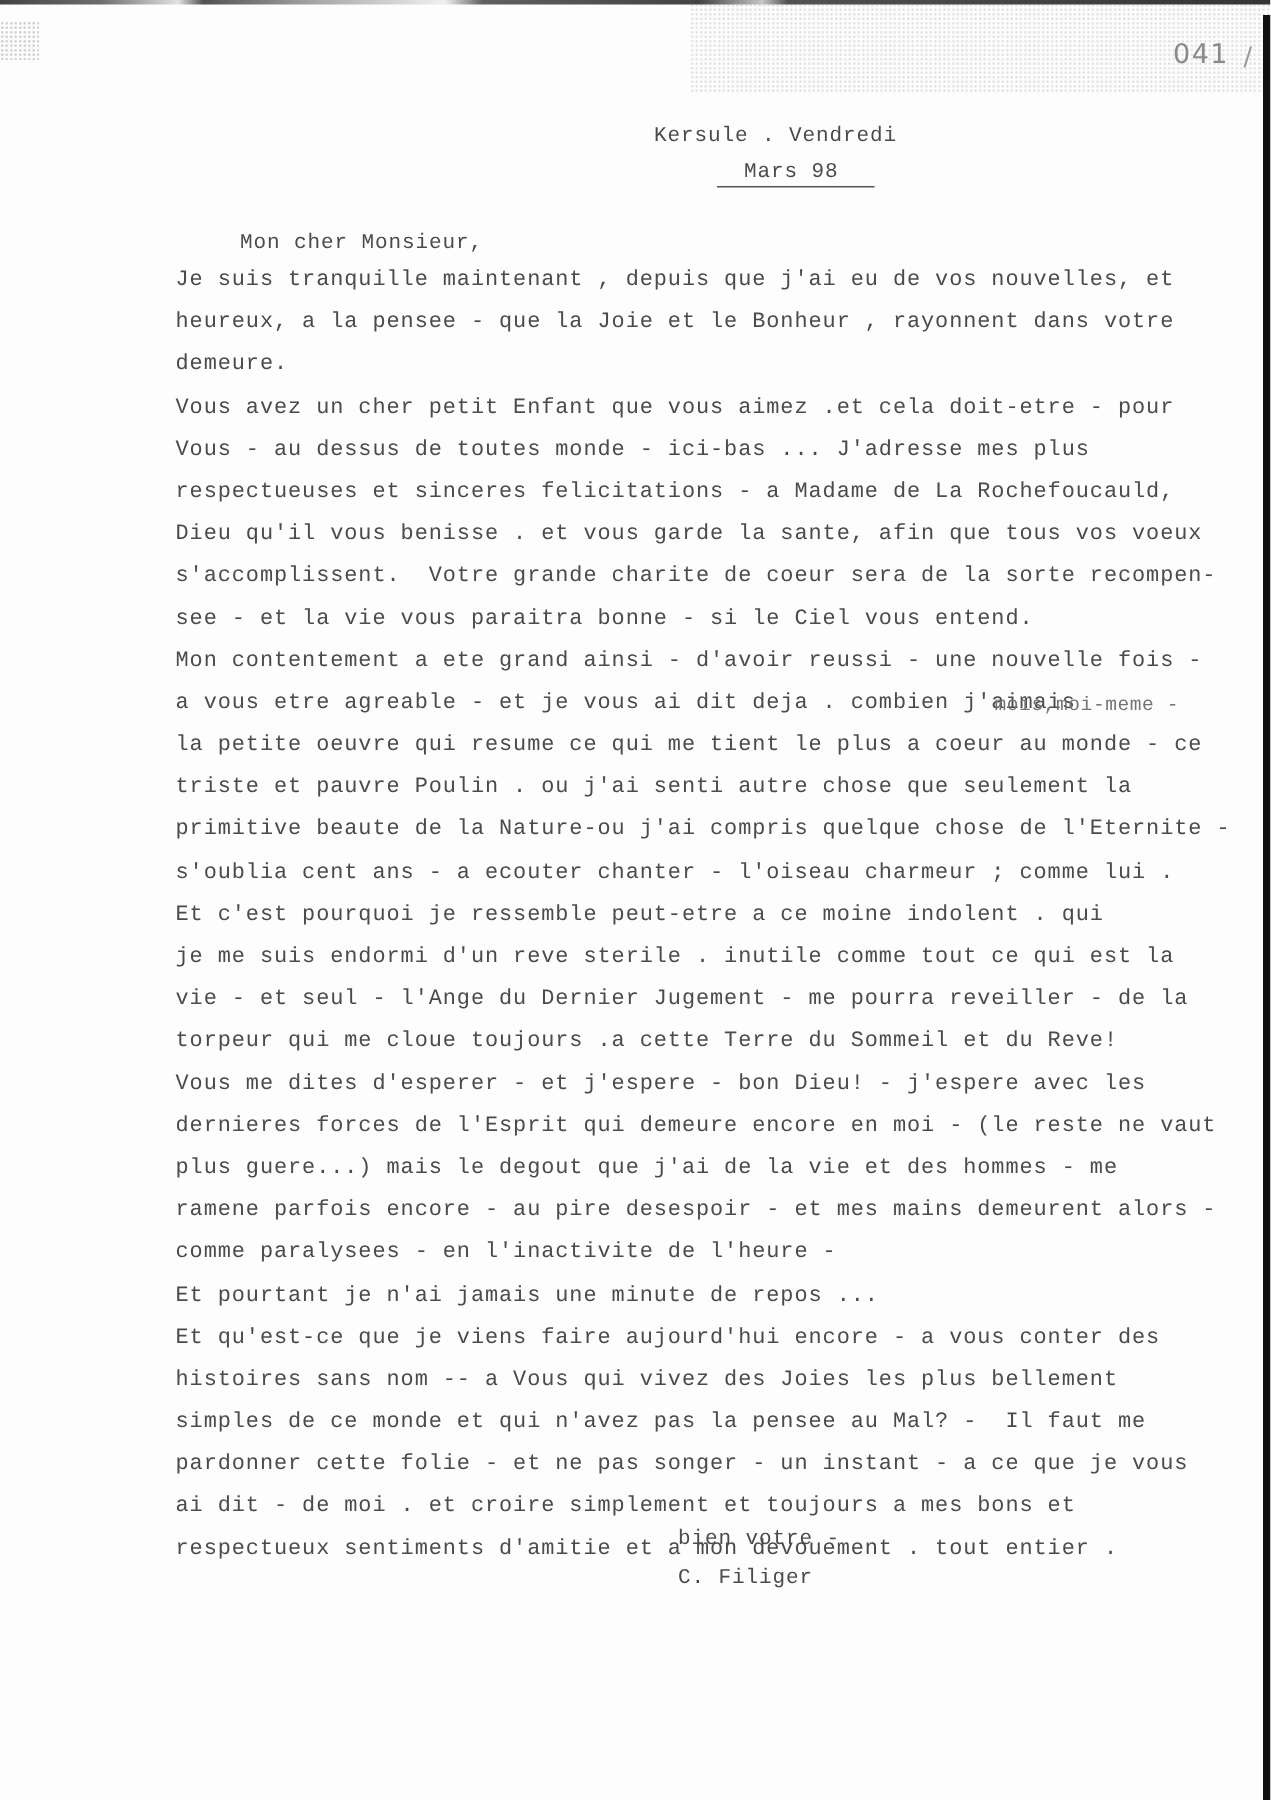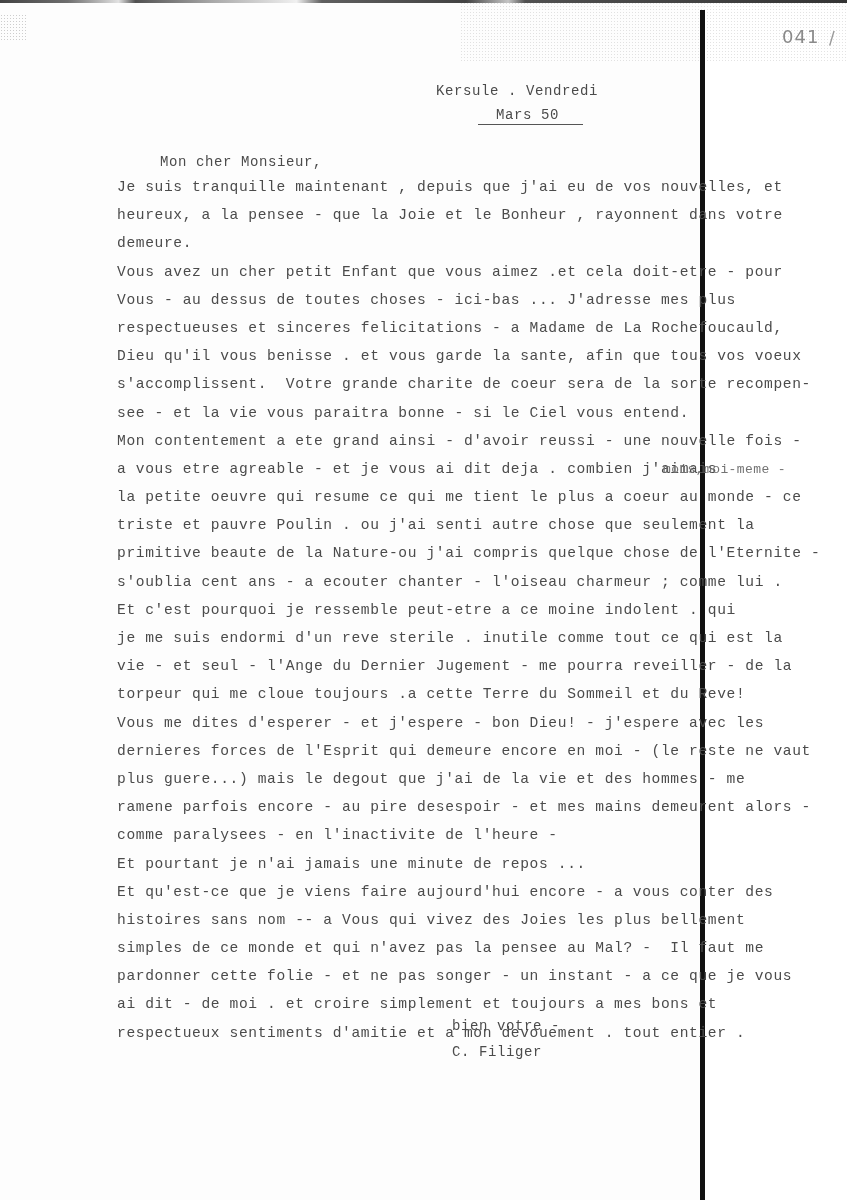--- a/index.html
+++ b/index.html
@@ -11,21 +11,21 @@
       width: 847px;
       height: 1200px;
       position: relative;
       overflow: hidden;
       font-family: "Liberation Mono", "DejaVu Sans Mono", monospace;
       color: #4a4a4a;
     }
     .page {
       position: absolute;
       left: 0; top: 0;
-      width: 705px; height: 1200px;
+      width: 847px; height: 1200px;
       background: #fdfdfd;
     }
     
     .scan-top-edge {
       position: absolute;
       left: 0; top: 0;
       width: 847px; height: 3px;
       background: linear-gradient(90deg, #222 0%, #555 8%, #ddd 14%, #333 16%, #999 25%, #eee 35%, #444 38%, #222 55%, #bbb 60%, #333 62%, #111 100%);
       opacity: 0.85;
     }
@@ -125,31 +125,31 @@
 <div class="page">
   <div class="scan-top-edge"></div>
   <div class="scan-noise-topright"></div>
   <div class="scan-noise-topleft"></div>
   <div class="scan-right-edge"></div>
 
   <span class="archive-mark">041</span>
   <span class="archive-slash">/</span>
 
   <span class="typed place-date">Kersule . Vendredi</span>
-  <span class="typed month-year">Mars 50</span>
+  <span class="typed month-year">Mars 98</span>
   <div class="month-underline"></div>
 
   <span class="typed salutation">Mon cher Monsieur,</span>
 
   <ul class="body-lines">
     <li>Je suis tranquille maintenant , depuis que j'ai eu de vos nouvelles, et</li>
     <li>heureux, a la pensee - que la Joie et le Bonheur , rayonnent dans votre</li>
     <li>demeure.</li>
     <li>Vous avez un cher petit Enfant que vous aimez .et cela doit-etre - pour</li>
-    <li>Vous - au dessus de toutes choses - ici-bas ... J'adresse mes plus</li>
+    <li>Vous - au dessus de toutes monde - ici-bas ... J'adresse mes plus</li>
     <li>respectueuses et sinceres felicitations - a Madame de La Rochefoucauld,</li>
     <li>Dieu qu'il vous benisse . et vous garde la sante, afin que tous vos voeux</li>
     <li>s'accomplissent.  Votre grande charite de coeur sera de la sorte recompen-</li>
     <li>see - et la vie vous paraitra bonne - si le Ciel vous entend.</li>
     <li>Mon contentement a ete grand ainsi - d'avoir reussi - une nouvelle fois -</li>
     <li>a vous etre agreable - et je vous ai dit deja . combien j'aimais</li>
     <li>la petite oeuvre qui resume ce qui me tient le plus a coeur au monde - ce</li>
     <li>triste et pauvre Poulin . ou j'ai senti autre chose que seulement la</li>
     <li>primitive beaute de la Nature-ou j'ai compris quelque chose de l'Eternite -</li>
     <li>s'oublia cent ans - a ecouter chanter - l'oiseau charmeur ; comme lui .</li>

